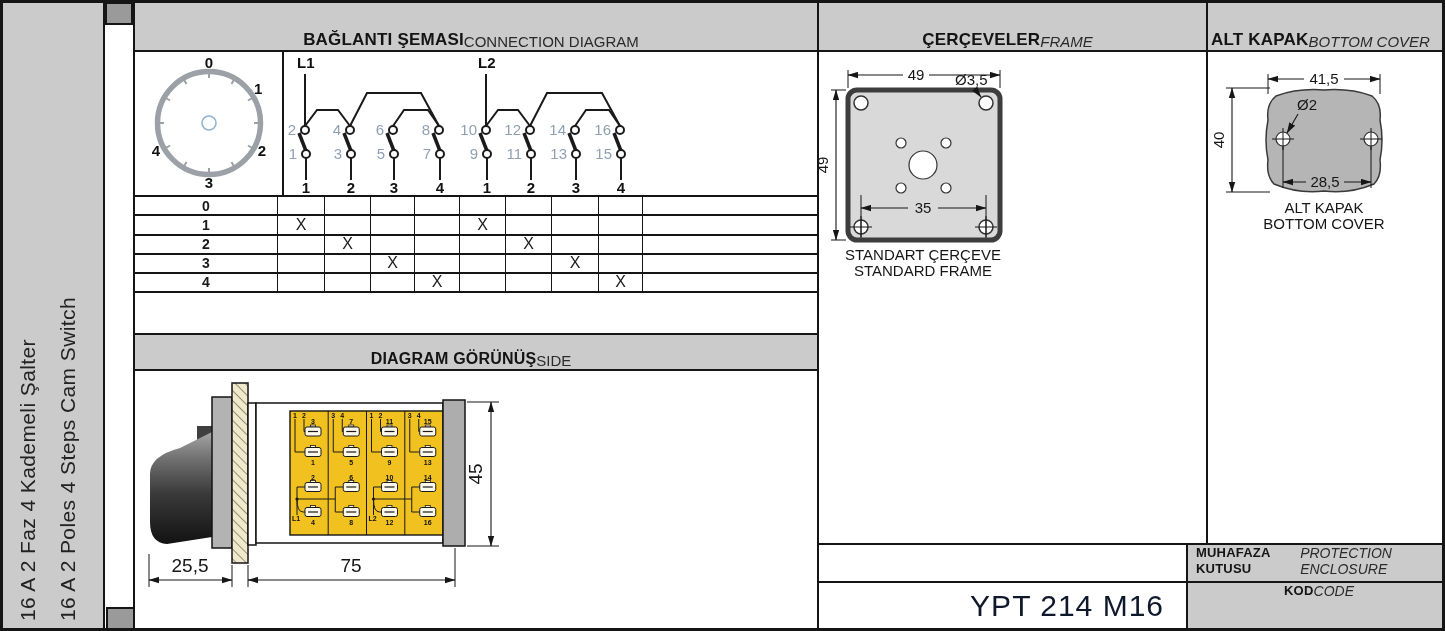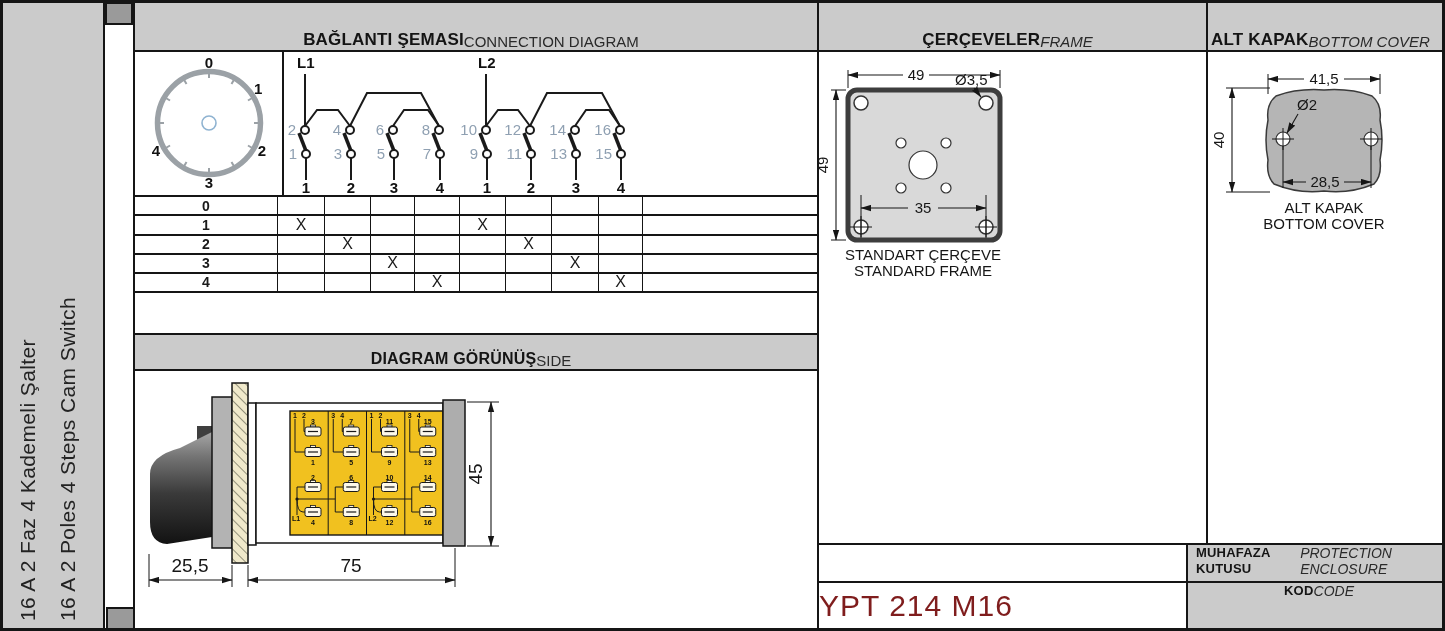--- a/index.html
+++ b/index.html
@@ -31,22 +31,22 @@
   .dg-label{font-size:15px;font-weight:bold;fill:#111;}
   .dg-term{font-size:15px;font-weight:bold;fill:#111;}
   .dg-num{font-size:15px;}
   .dim{stroke:#161616;stroke-width:1.1;fill:none;}
   .ext{stroke:#161616;stroke-width:1;fill:none;}
   .dim-t{font-size:15px;fill:#161616;}
   .dim-lg{font-size:19px;fill:#161616;}
   .cap-t{font-size:15px;fill:#161616;text-anchor:middle;}
   .draw{stroke:#333;fill:#fff;}
   .tinyt{font-size:7px;font-weight:bold;fill:#111;}
-  .code-cell{display:flex;align-items:center;justify-content:flex-start;padding-right:22px;
-             font-size:30px;letter-spacing:1px;color:#7f1d1d;}
+  .code-cell{display:flex;align-items:center;justify-content:flex-end;padding-right:22px;
+             font-size:30px;letter-spacing:1px;color:#0f172a;}
 </style>
 </head>
 <body>
 
 <div class="abs gray" style="left:2px;top:2px;width:101px;height:627px;"></div>
 <div class="vtext" style="left:16px;bottom:10px;">16 A 2 Faz 4 Kademeli Şalter</div>
 <div class="vtext" style="left:56px;bottom:10px;">16 A 2 Poles 4 Steps Cam Switch</div>
 
 <div class="abs" style="left:105px;top:2px;width:28px;height:627px;background:#fff;"></div>
 <div class="abs" style="left:105px;top:2px;width:28px;height:23px;background:#9a9a9a;border:2px solid #151515;"></div>

